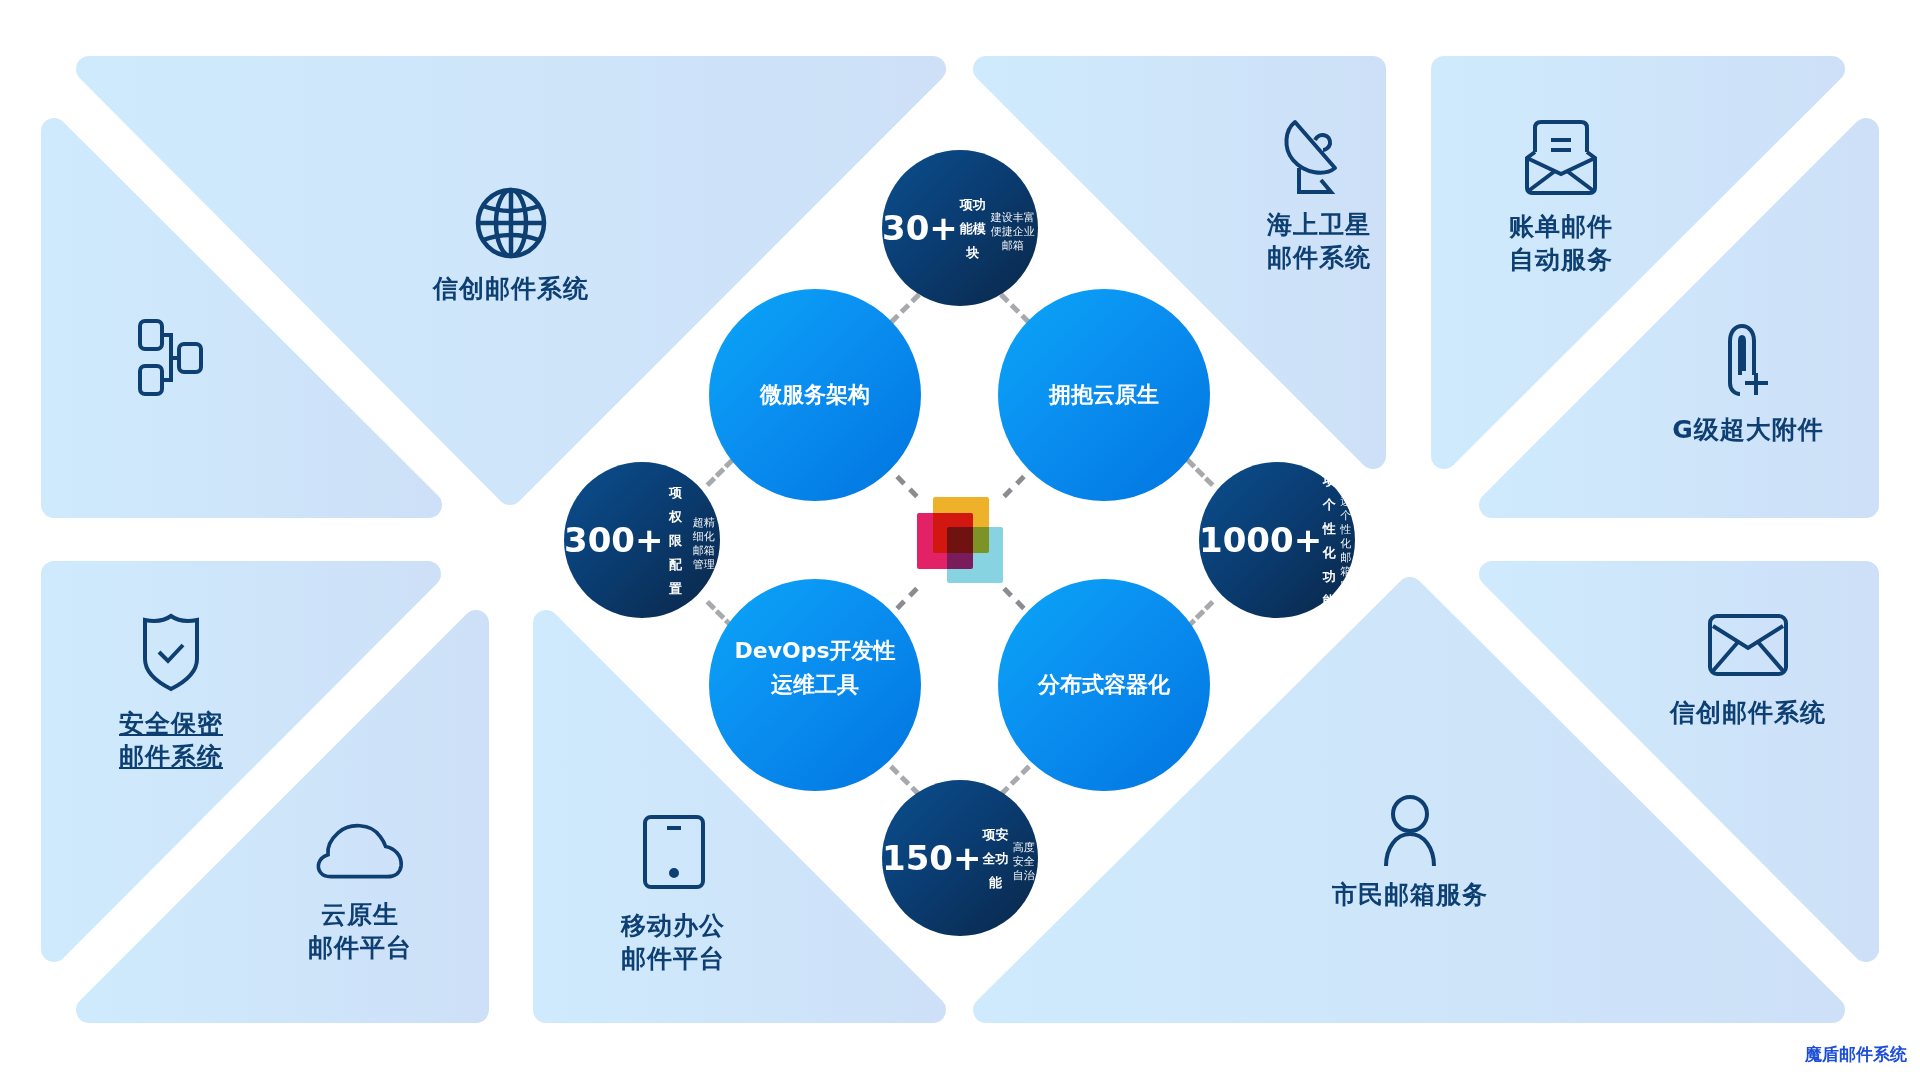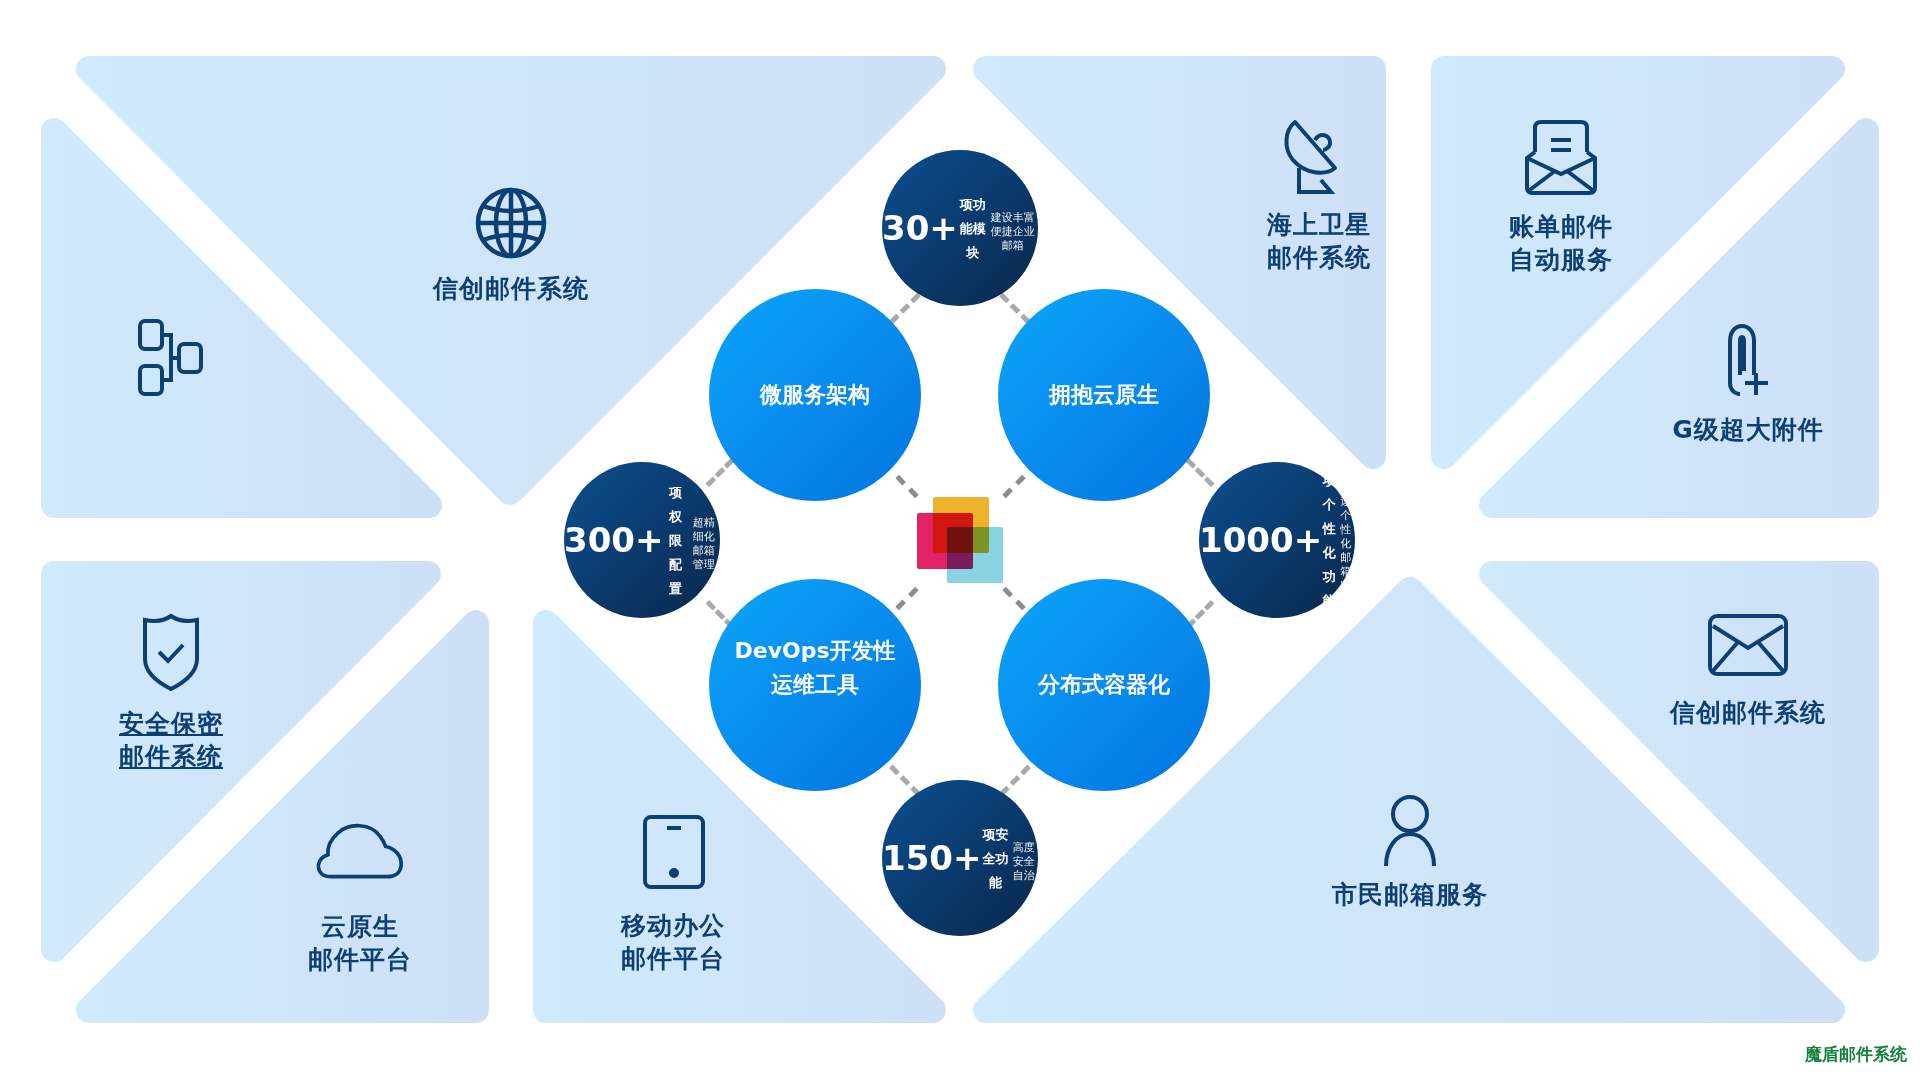--- a/index.html
+++ b/index.html
@@ -13,21 +13,21 @@
   .circle { position: absolute; border-radius: 50%; display: flex; flex-direction: row; align-items: center; justify-content: center; color: #ffffff; text-align: center; }
   .big { width: 212px; height: 212px; background: linear-gradient(135deg, #0aa6f8 0%, #0a8ef0 45%, #0074df 100%); }
   .big .t { font-size: 22px; font-weight: bold; line-height: 34px; }
   .big .t span { display: block; }
   .dark { width: 156px; height: 156px; background: linear-gradient(135deg, #0b4f8f 0%, #0a3b6f 50%, #0a2748 100%); }
   .dark .num { font-size: 34px; font-weight: bold; line-height: 38px; }
   .dark .sub { font-size: 13px; font-weight: bold; line-height: 24px; margin-top: 2px; }
   .dark .desc { font-size: 11px; line-height: 14px; margin-top: 8px; opacity: 0.95; }
   .dash { position: absolute; height: 0; border-top: 5px dashed #a7a9ac; }
   .logo-sq { position: absolute; border-radius: 2px; }
-  .watermark { position: absolute; right: 13px; top: 1043px; font-size: 17px; font-weight: bold; color: #15803d; }
+  .watermark { position: absolute; right: 13px; top: 1043px; font-size: 17px; font-weight: bold; color: #1d4ed8; }
 </style>
 </head>
 <body>
 
 <svg id="bg" width="1920" height="1080" viewBox="0 0 1920 1080">
   <defs>
     <linearGradient id="tg" x1="0" y1="0" x2="1" y2="0">
       <stop offset="0" stop-color="#cfeafd"></stop>
       <stop offset="1" stop-color="#cde0f7"></stop>
     </linearGradient>
@@ -101,21 +101,21 @@
   <div class="lbl">
     <span>安全保密</span>
     <span>邮件系统</span>
   </div>
 </div>
 
 <div class="tile" style="left:290px;top:820px;width:140px;">
   <svg class="ico" viewBox="0 0 100 70" style="width:96px;height:64px;" fill="none" stroke="#0e3f72" stroke-width="4">
     <path d="M18 62 C7 62 3 54 5 47 C7 41 12 39 15 38 C14 30 17 22 26 14 C38 3 62 3 72 18 C75 22 77 26 78 29 C88 31 96 39 95 50 C94 58 88 62 80 62 Z"></path>
   </svg>
-  <div class="lbl" style="margin-top:26px;">
+  <div class="lbl" style="margin-top:14px;">
     <span>云原生</span>
     <span>邮件平台</span>
   </div>
 </div>
 
 <div class="tile" style="left:603px;top:815px;width:140px;">
   <svg class="ico" viewBox="0 0 80 80" fill="none" stroke="#0e3f72" stroke-width="4">
     <rect x="12" y="2" width="58" height="70" rx="6"></rect>
     <line x1="34" y1="13" x2="48" y2="13"></line>
     <circle cx="41" cy="58" r="3" fill="#0e3f72"></circle>

